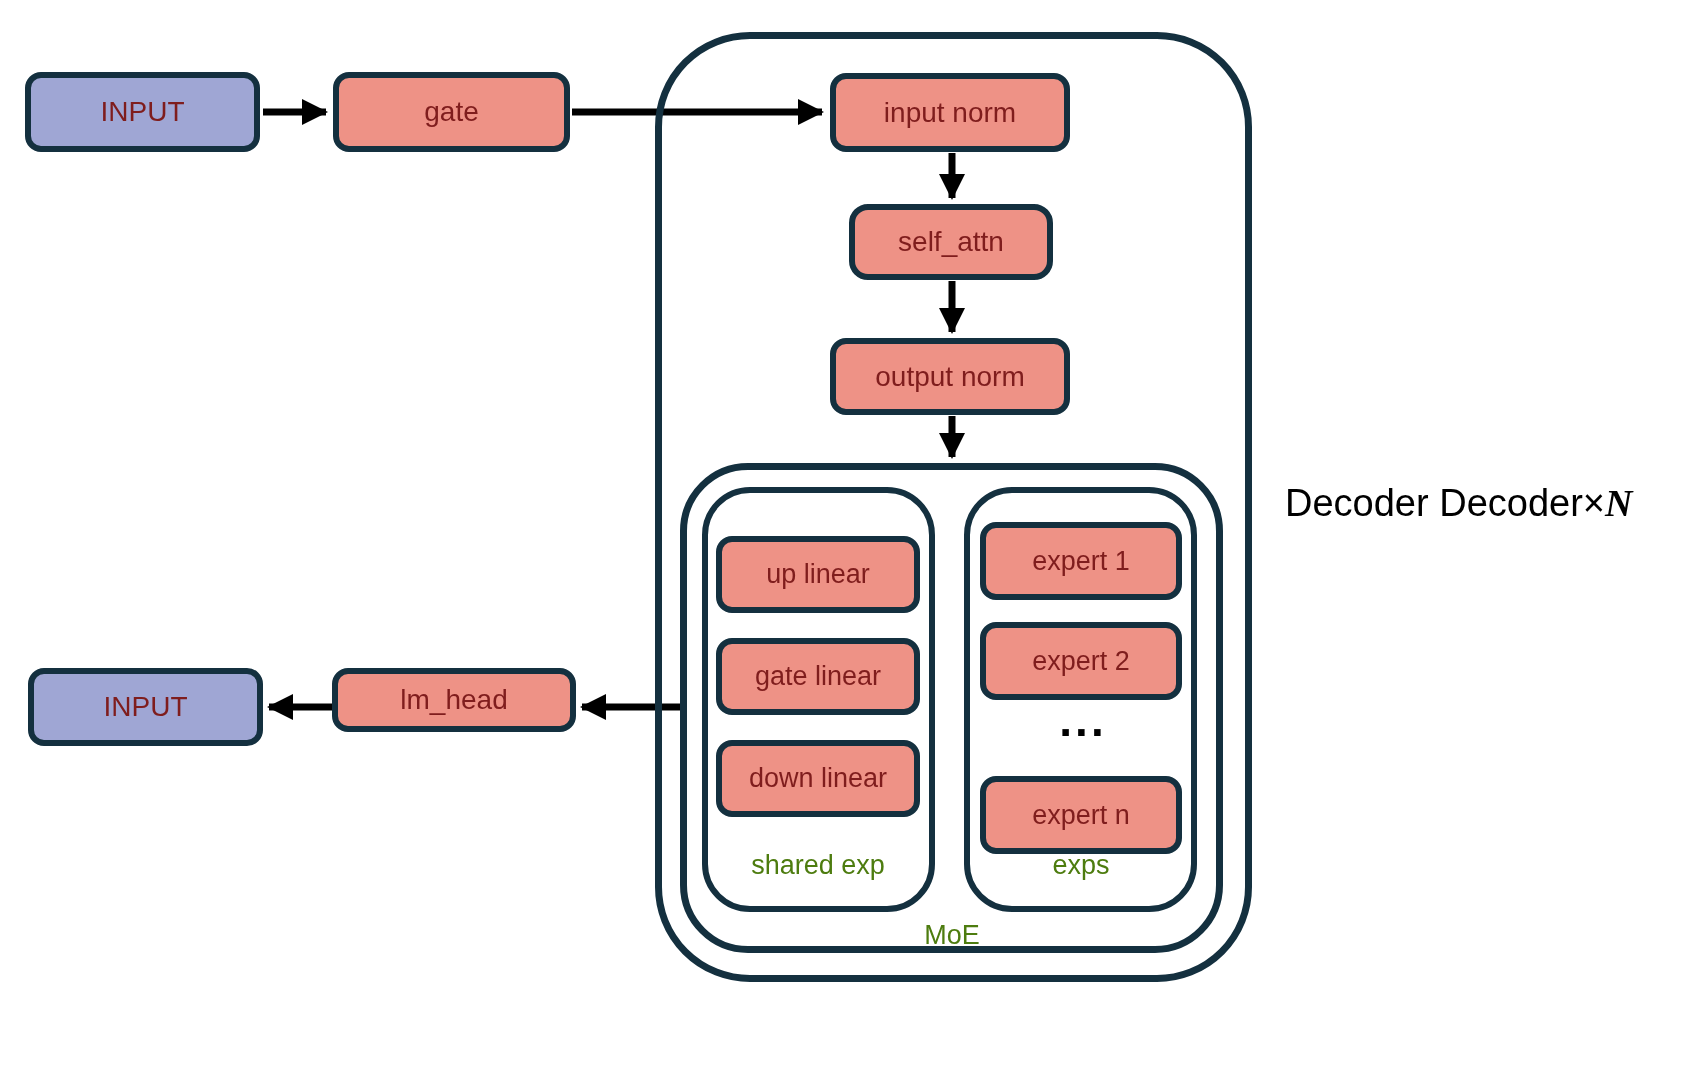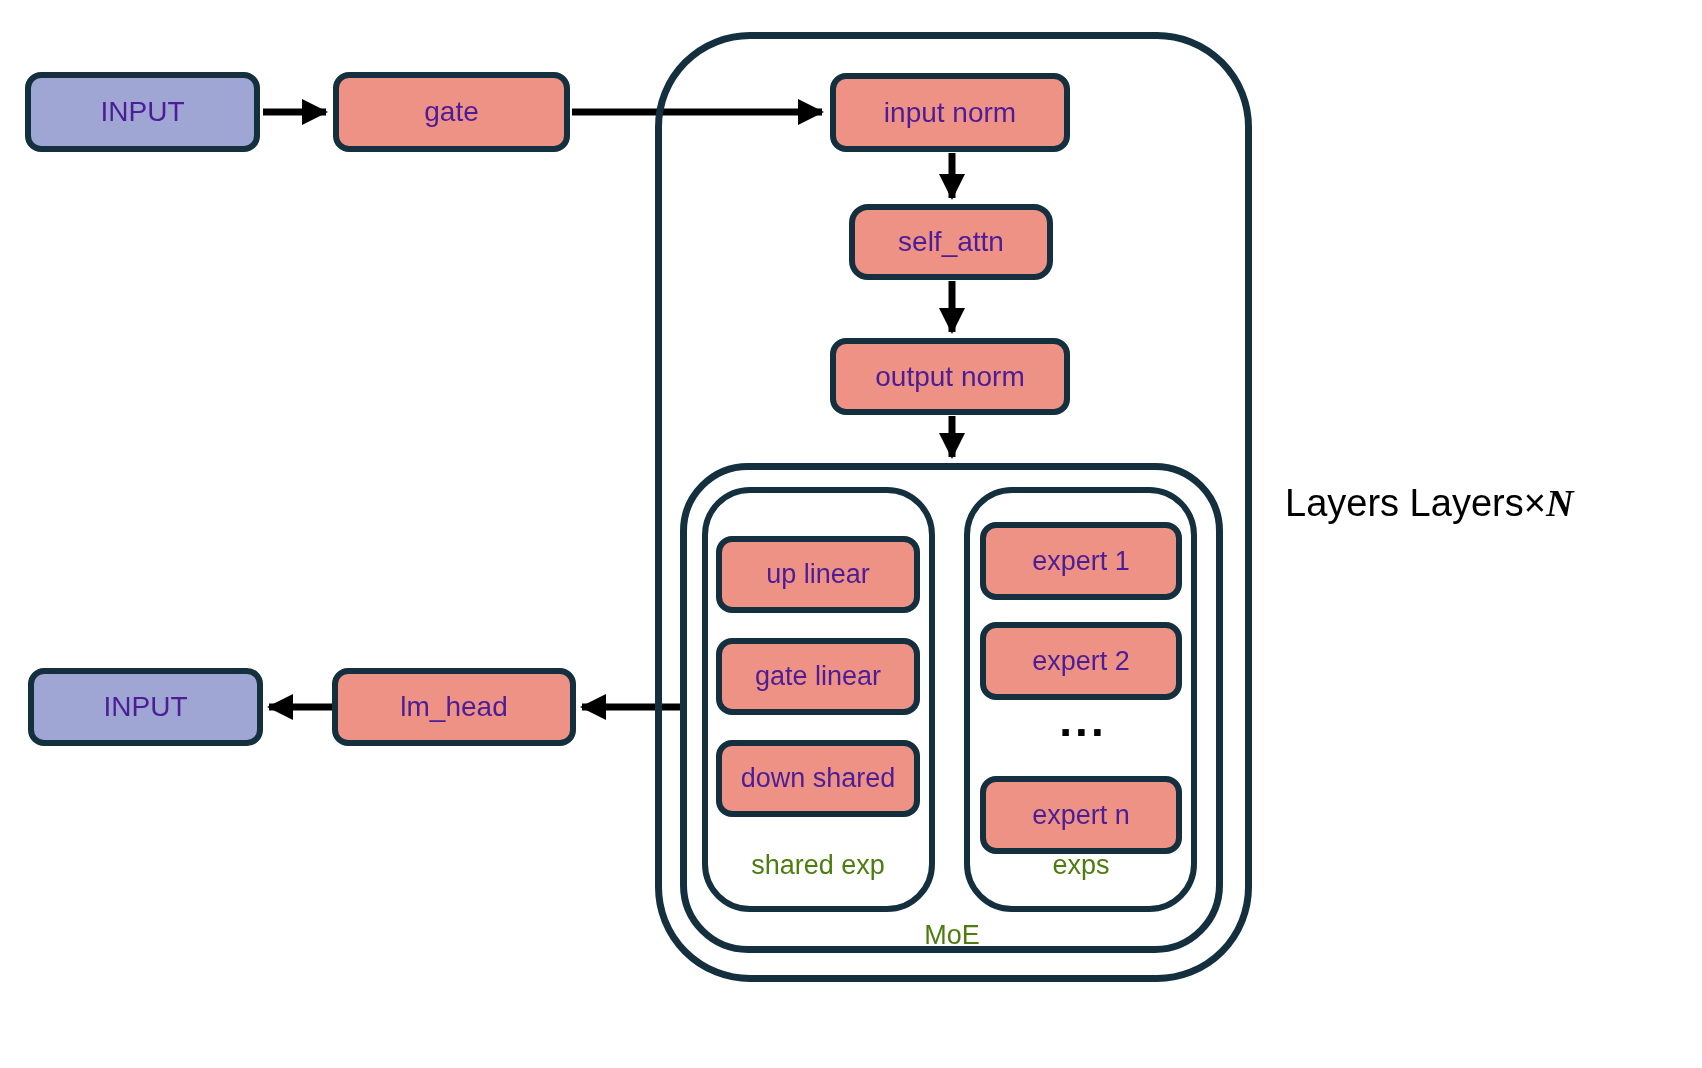--- a/index.html
+++ b/index.html
@@ -4,37 +4,37 @@
 <style>
   html,body{margin:0;padding:0;}
   body{
     width:1702px;height:1068px;position:relative;background:#ffffff;
     font-family:"Liberation Sans", sans-serif;overflow:hidden;
   }
   .node{
     position:absolute;box-sizing:border-box;
     border:6px solid var(--border);border-radius:16px;
     display:flex;align-items:center;justify-content:center;
-    color:#4c1d95;font-size:28px;line-height:1;white-space:nowrap;
+    color:#7f1d1d;font-size:28px;line-height:1;white-space:nowrap;
   }
   .node.salmon{background:var(--salmon);}
   .node.purple{background:var(--purple);}
   .ctr{
     position:absolute;box-sizing:border-box;background:transparent;
     border:7px solid var(--border);
   }
   .lbl{
     position:absolute;color:#4d7c0f;font-size:27px;line-height:1;
     transform:translate(-50%,-50%);white-space:nowrap;
   }
   
   #box-input   {left:25px;  top:72px;  width:235px; height:80px;}
   #box-embd    {left:333px; top:72px;  width:237px; height:80px;}
   #box-output  {left:28px;  top:668px; width:235px; height:78px;}
-  #box-lmhead  {left:332px; top:668px; width:244px; height:78px;}
+  #box-lmhead  {left:332px; top:668px; width:244px; height:64px;}
   
   #ct-decoder  {left:655px; top:32px;  width:597px; height:950px; border-radius:95px;}
   #box-inputnorm  {left:830px; top:73px;  width:240px; height:79px;}
   #box-selfattn   {left:849px; top:204px; width:204px; height:76px;border-radius:19px;}
   #box-outputnorm {left:830px; top:338px; width:240px; height:77px;}
   
   #ct-moe    {left:680px; top:463px; width:543px; height:490px; border-radius:68px;}
   #ct-shared {left:702px; top:487px; width:233px; height:425px; border-radius:48px; border-width:6px;}
   #ct-exps   {left:964px; top:487px; width:233px; height:425px; border-radius:48px; border-width:6px;}
   #box-up    {left:716px; top:536px; width:204px; height:77px; font-size:27px;}
@@ -86,24 +86,24 @@
 <div class="node salmon" id="box-embd">gate</div>
 <div class="node purple" id="box-output">INPUT</div>
 <div class="node salmon" id="box-lmhead">lm_head</div>
 
 <div class="node salmon" id="box-inputnorm">input norm</div>
 <div class="node salmon" id="box-selfattn">self_attn</div>
 <div class="node salmon" id="box-outputnorm">output norm</div>
 
 <div class="node salmon" id="box-up">up linear</div>
 <div class="node salmon" id="box-gate">gate linear</div>
-<div class="node salmon" id="box-down">down shared</div>
+<div class="node salmon" id="box-down">down linear</div>
 
 <div class="node salmon" id="box-e1">expert 1</div>
 <div class="node salmon" id="box-e2">expert 2</div>
 <div id="dots">...</div>
 <div class="node salmon" id="box-en">expert n</div>
 
 <div class="lbl" id="lbl-shared">shared exp</div>
 <div class="lbl" id="lbl-exps">exps</div>
 <div class="lbl" id="lbl-moe">MoE</div>
 
-<div id="title"><span>Layers Layers</span><span>×</span><span class="nvar">N</span></div>
+<div id="title"><span>Decoder Decoder</span><span>×</span><span class="nvar">N</span></div>
 
 </body></html>

